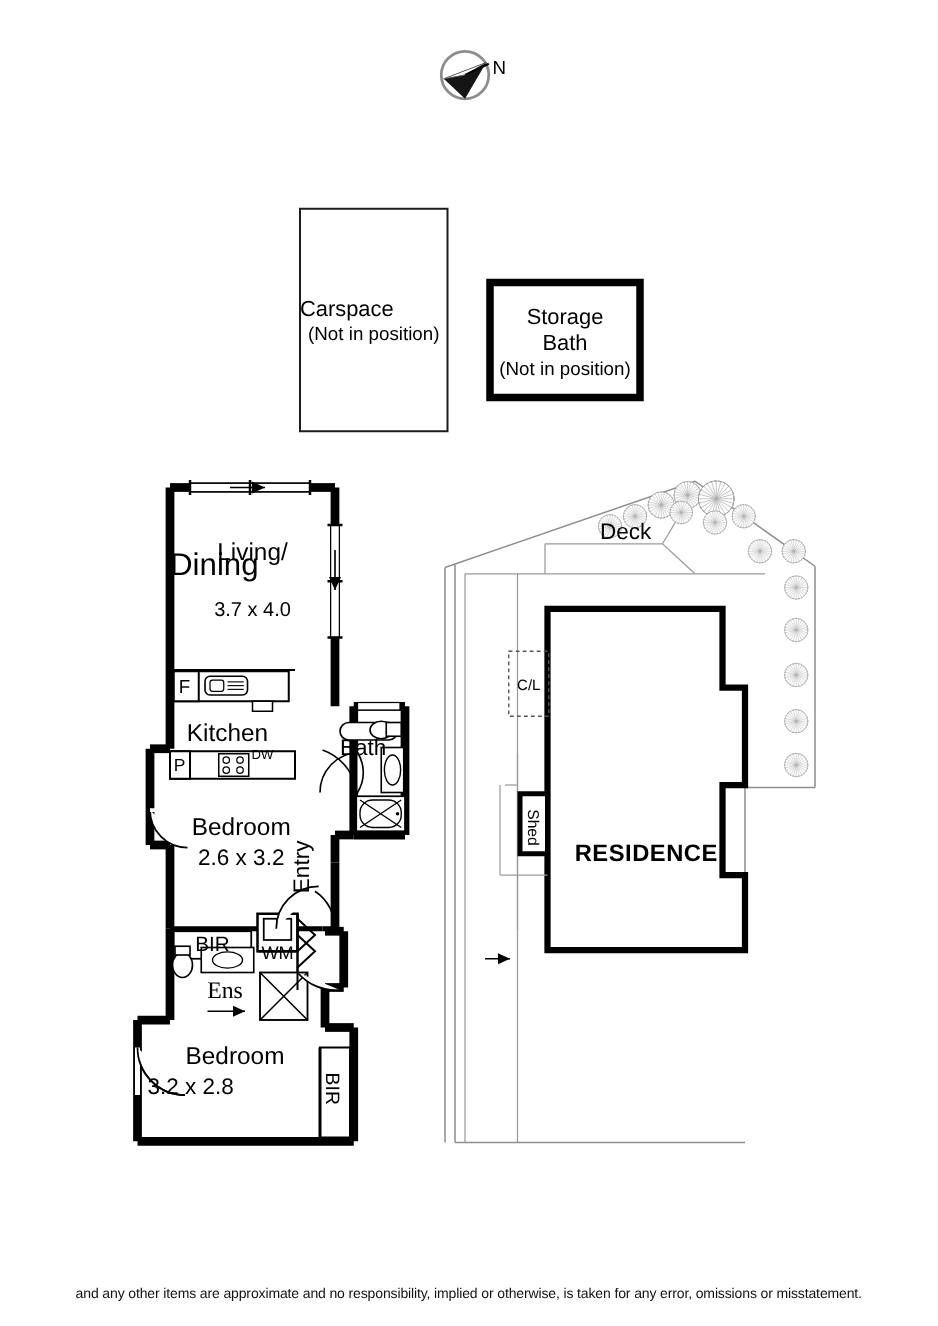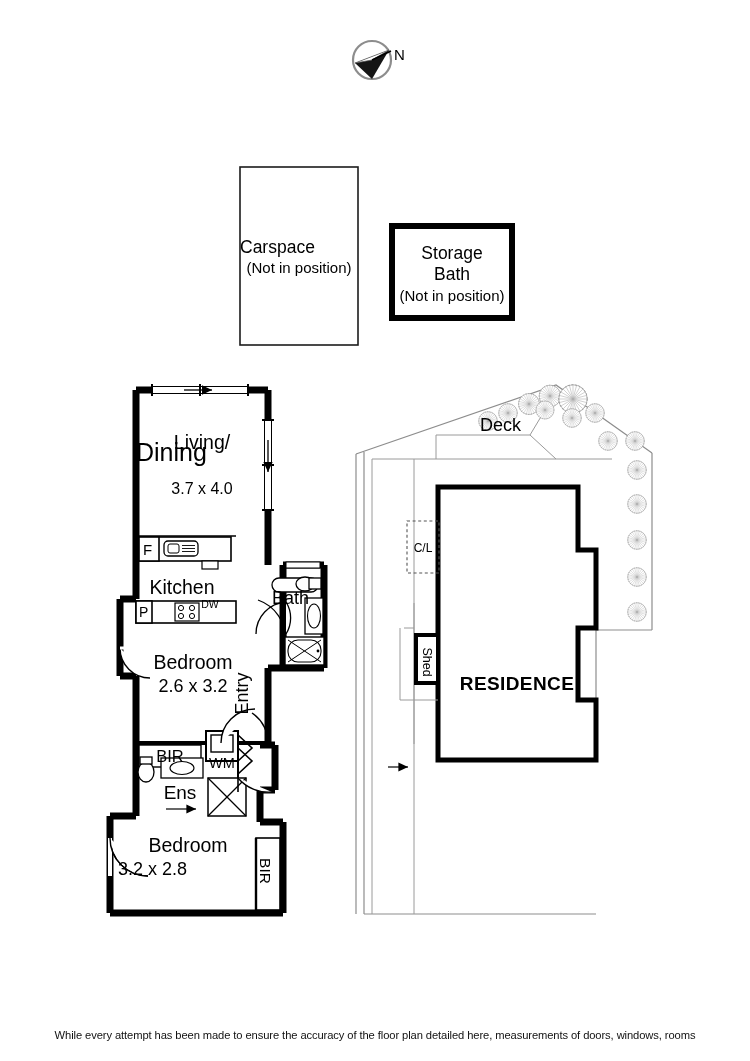--- a/index.html
+++ b/index.html
@@ -324,26 +324,26 @@
 
 <div class="txt" style="left:272px;top:588px;font-size:18px;">Bath</div>
 
 <div class="txt" style="left:128px;width:130px;text-align:center;top:651px;font-size:19.5px;">Bedroom</div>
 <div class="txt" style="left:128px;width:130px;text-align:center;top:676px;font-size:18px;">2.6 x 3.2</div>
 
 <div class="txt" style="left:221px;top:683px;font-size:18px;transform:rotate(-90deg);transform-origin:center center;">Entry</div>
 
 <div class="txt" style="left:139px;width:62px;text-align:center;top:747px;font-size:16.5px;">BIR</div>
 <div class="txt" style="left:205px;width:34px;text-align:center;top:755px;font-size:14.5px;">WM</div>
-<div class="txt" style="left:148px;width:64px;text-align:center;top:782px;font-size:19px;">Ens</div>
+<div class="txt" style="left:148px;width:64px;text-align:center;top:782px;font-size:19px;font-family:Liberation Serif, serif;">Ens</div>
 
 <div class="txt" style="left:118px;width:140px;text-align:center;top:834px;font-size:19.5px;">Bedroom</div>
 <div class="txt" style="left:118px;width:140px;text-align:left;top:859px;font-size:18px;">3.2 x 2.8</div>
 <div class="txt" style="left:252px;top:862px;font-size:15.5px;transform:rotate(90deg);transform-origin:center center;">BIR</div>
 
 <div class="txt" style="left:470px;top:415px;font-size:18px;margin-left:10px;">Deck</div>
 <div class="txt" style="left:407px;width:32px;text-align:center;top:541px;font-size:12px;">C/L</div>
 <div class="txt" style="left:412px;top:655px;font-size:12.5px;transform:rotate(90deg);transform-origin:center center;">Shed</div>
 <div class="txt" style="left:438px;width:158px;text-align:center;top:673px;font-size:19px;font-weight:bold;letter-spacing:0.4px;">RESIDENCE</div>
 
 <div id="disclaimer">
-  <div>While every attempt has been made to ensure the accuracy of the floor plan detailed here, measurements of doors, windows, rooms</div>
+  <div>and any other items are approximate and no responsibility, implied or otherwise, is taken for any error, omissions or misstatement.</div>
 </div>
 
 </body></html>

